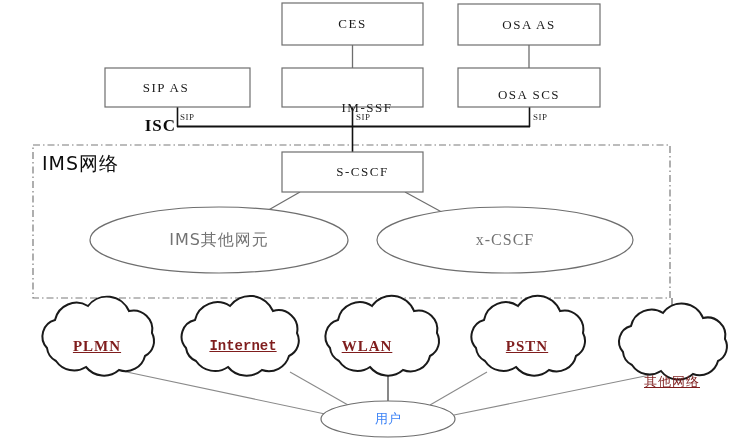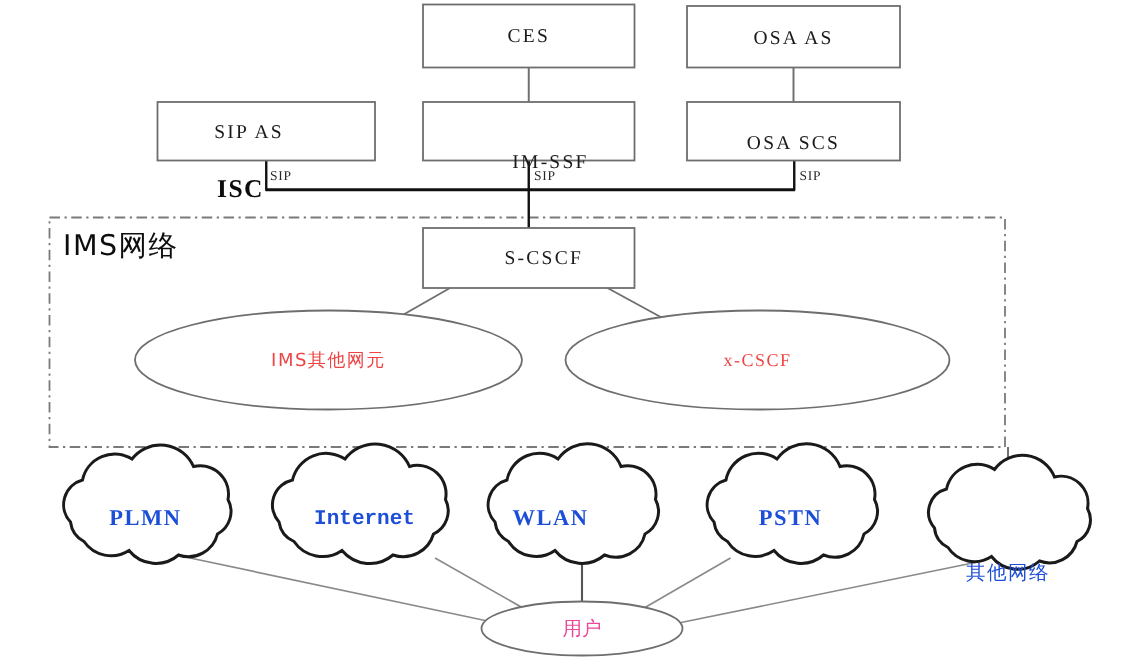--- a/index.html
+++ b/index.html
@@ -7,28 +7,28 @@
     width:753px;height:445px;position:relative;overflow:hidden;
     font-family:"Liberation Serif","DejaVu Serif",serif;
     color:#111;
   }
   #canvas{position:absolute;inset:0;width:753px;height:445px;}
   .lbl{
     position:absolute;display:flex;align-items:center;justify-content:center;
     text-align:center;white-space:nowrap;pointer-events:none;
   }
   .box-label{font-size:13px;letter-spacing:1.5px;color:#1a1a1a;border-radius:14px;}
-  .ellipse-label{font-size:12px;letter-spacing:1px;color:#ef4444;}
-  .cloud-label{font-size:15px;font-weight:bold;letter-spacing:1px;color:#1d4ed8;}
+  .ellipse-label{font-size:16px;letter-spacing:1px;color:#737373;}
+  .cloud-label{font-size:15px;font-weight:bold;letter-spacing:1px;color:#7f1d1d;text-decoration:underline;}
   .cloud-label.mono{font-family:"Liberation Mono","DejaVu Sans Mono",monospace;font-size:14px;letter-spacing:0px;}
   .cn{font-family:"DejaVu Sans","Liberation Sans",sans-serif;}
   .sip-label{font-size:9px;letter-spacing:0.5px;color:#2b2b2b;}
   .isc-label{font-size:17px;font-weight:bold;letter-spacing:1px;color:#0d0d0d;}
   .zone-label{font-size:19px;letter-spacing:1px;color:#0d0d0d;}
-  .user-label{font-size:13px;color:#ec4899;}
+  .user-label{font-size:13px;color:#3b82f6;}
 </style>
 </head>
 <body>
 
 <svg id="canvas" viewBox="0 0 753 445" xmlns="http://www.w3.org/2000/svg">
 
   <rect x="33" y="145" width="637" height="153" fill="none" stroke="#7a7a7a" stroke-width="1.2" stroke-dasharray="7 3 1.5 3"></rect>
 
   <line x1="352.5" y1="45" x2="352.5" y2="68" stroke="#6e6e6e" stroke-width="1.3"></line>
   <line x1="529" y1="45" x2="529" y2="68" stroke="#6e6e6e" stroke-width="1.3"></line>

